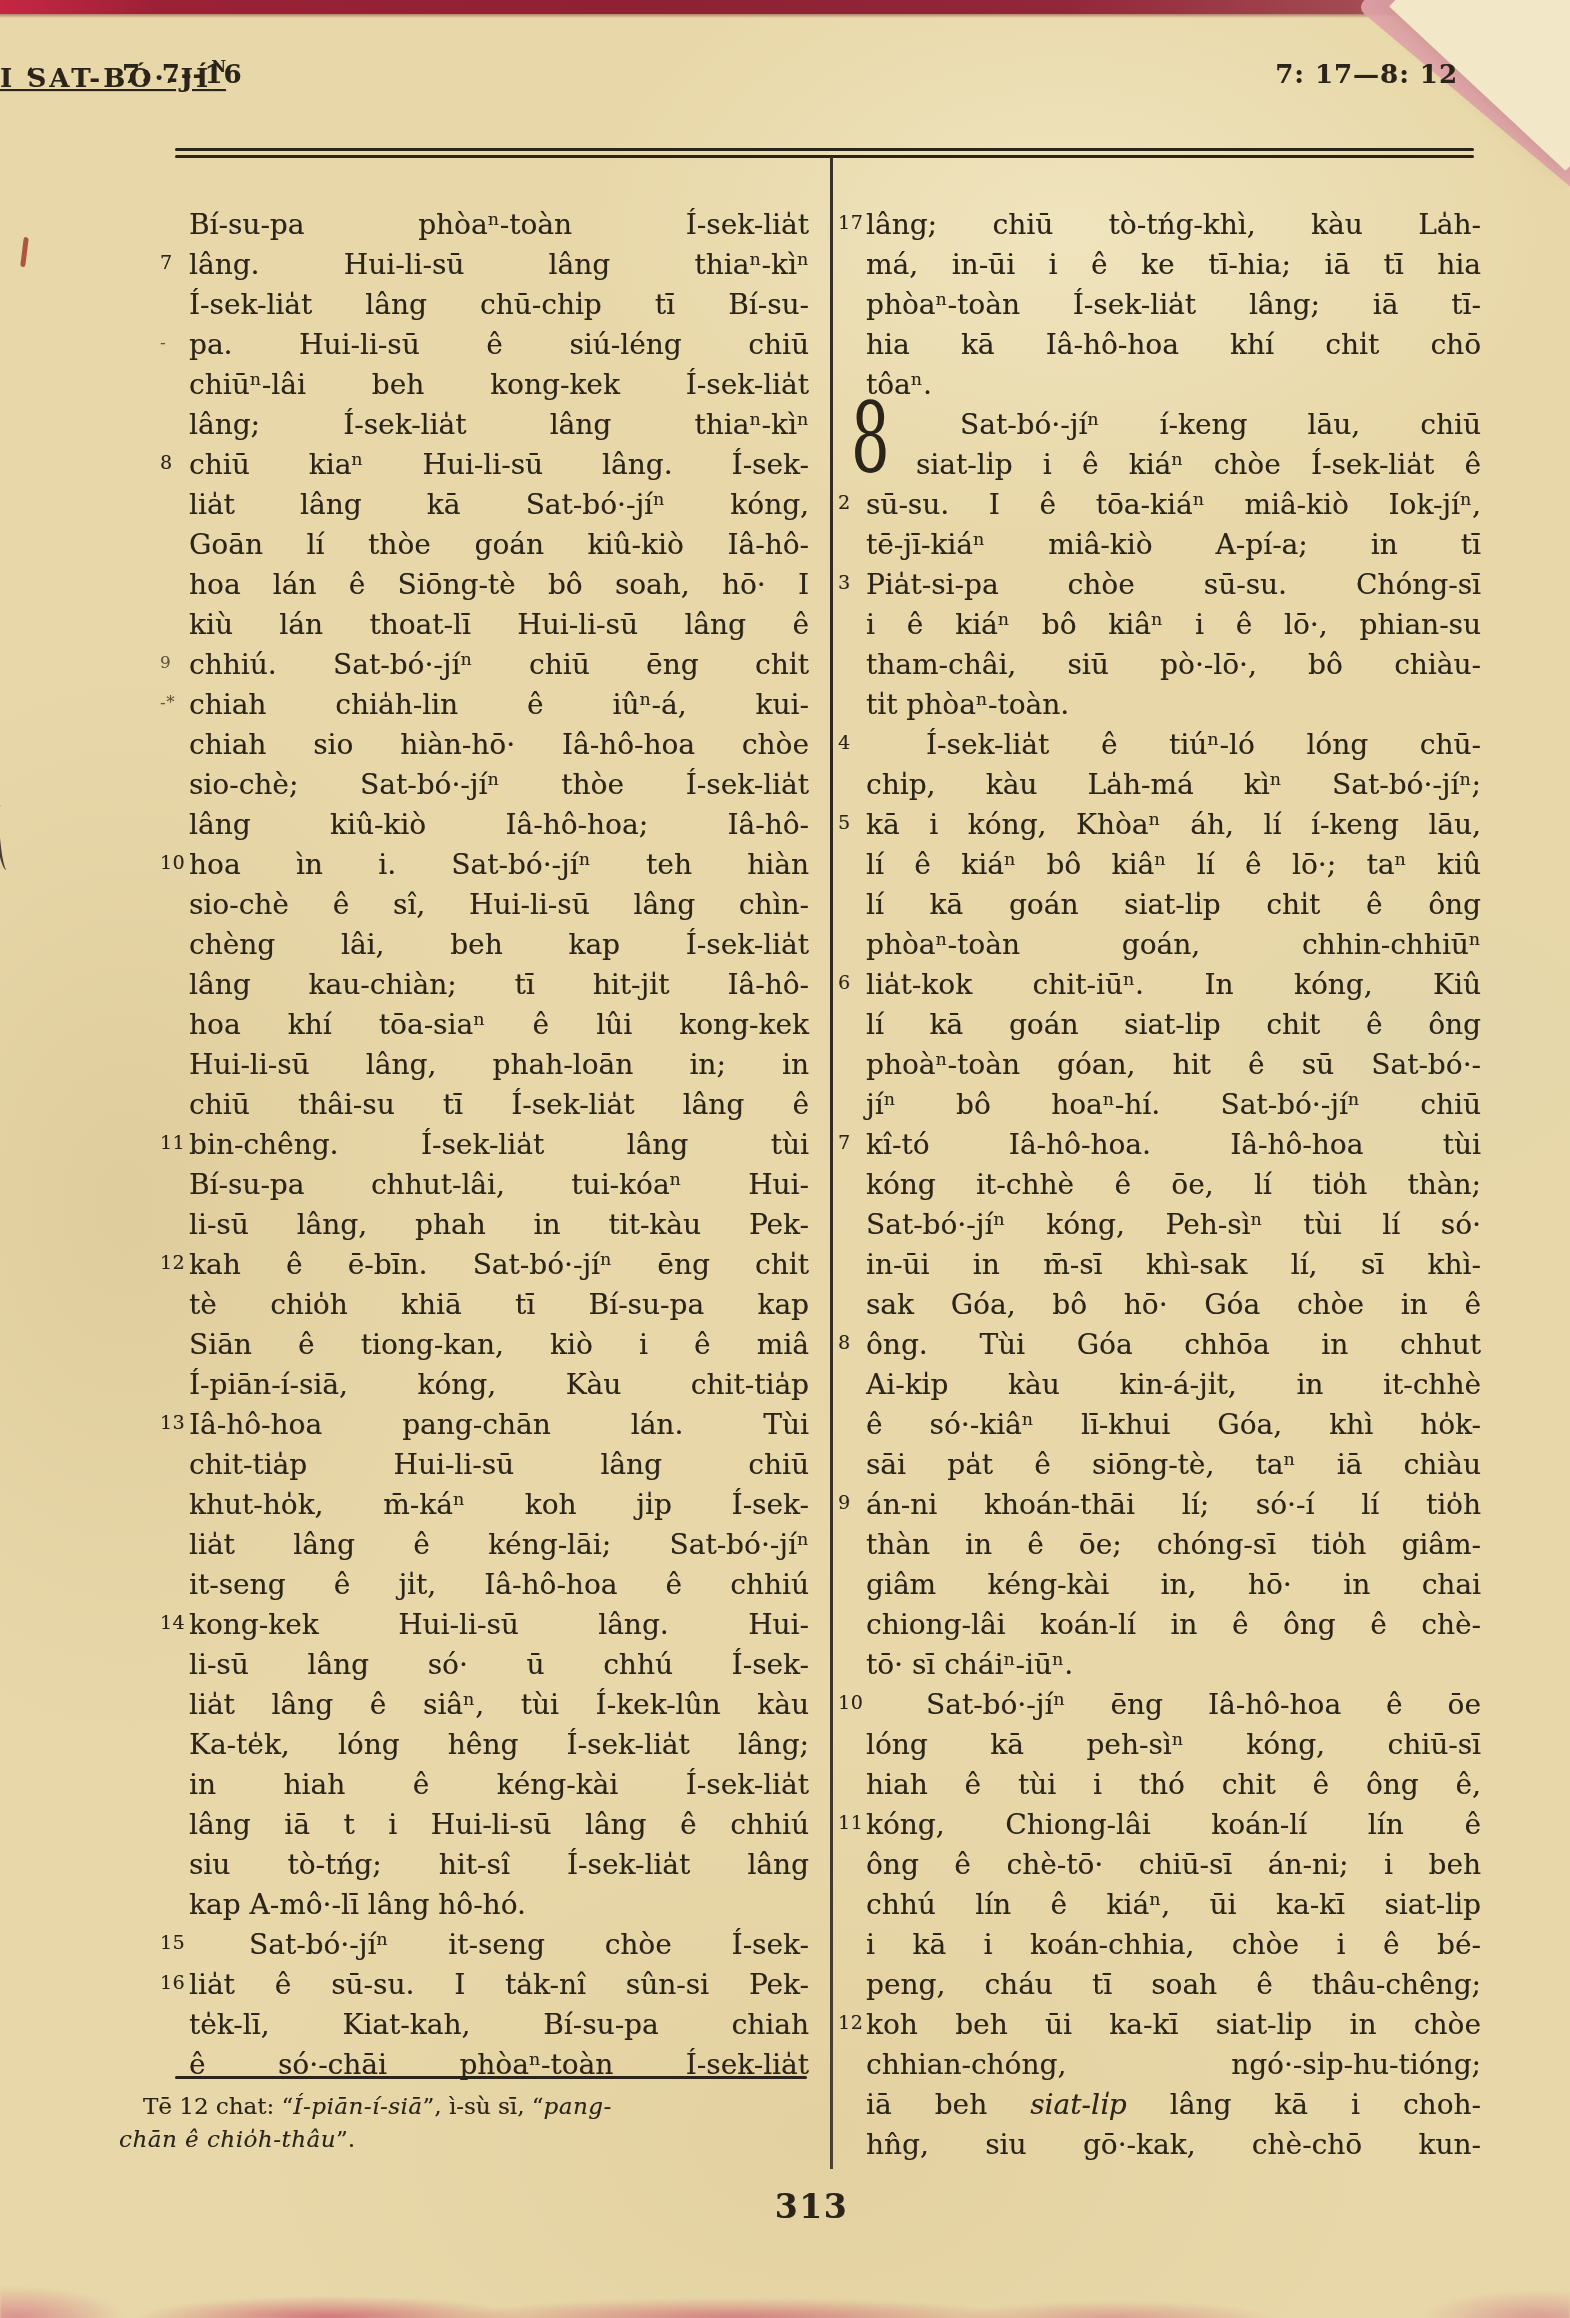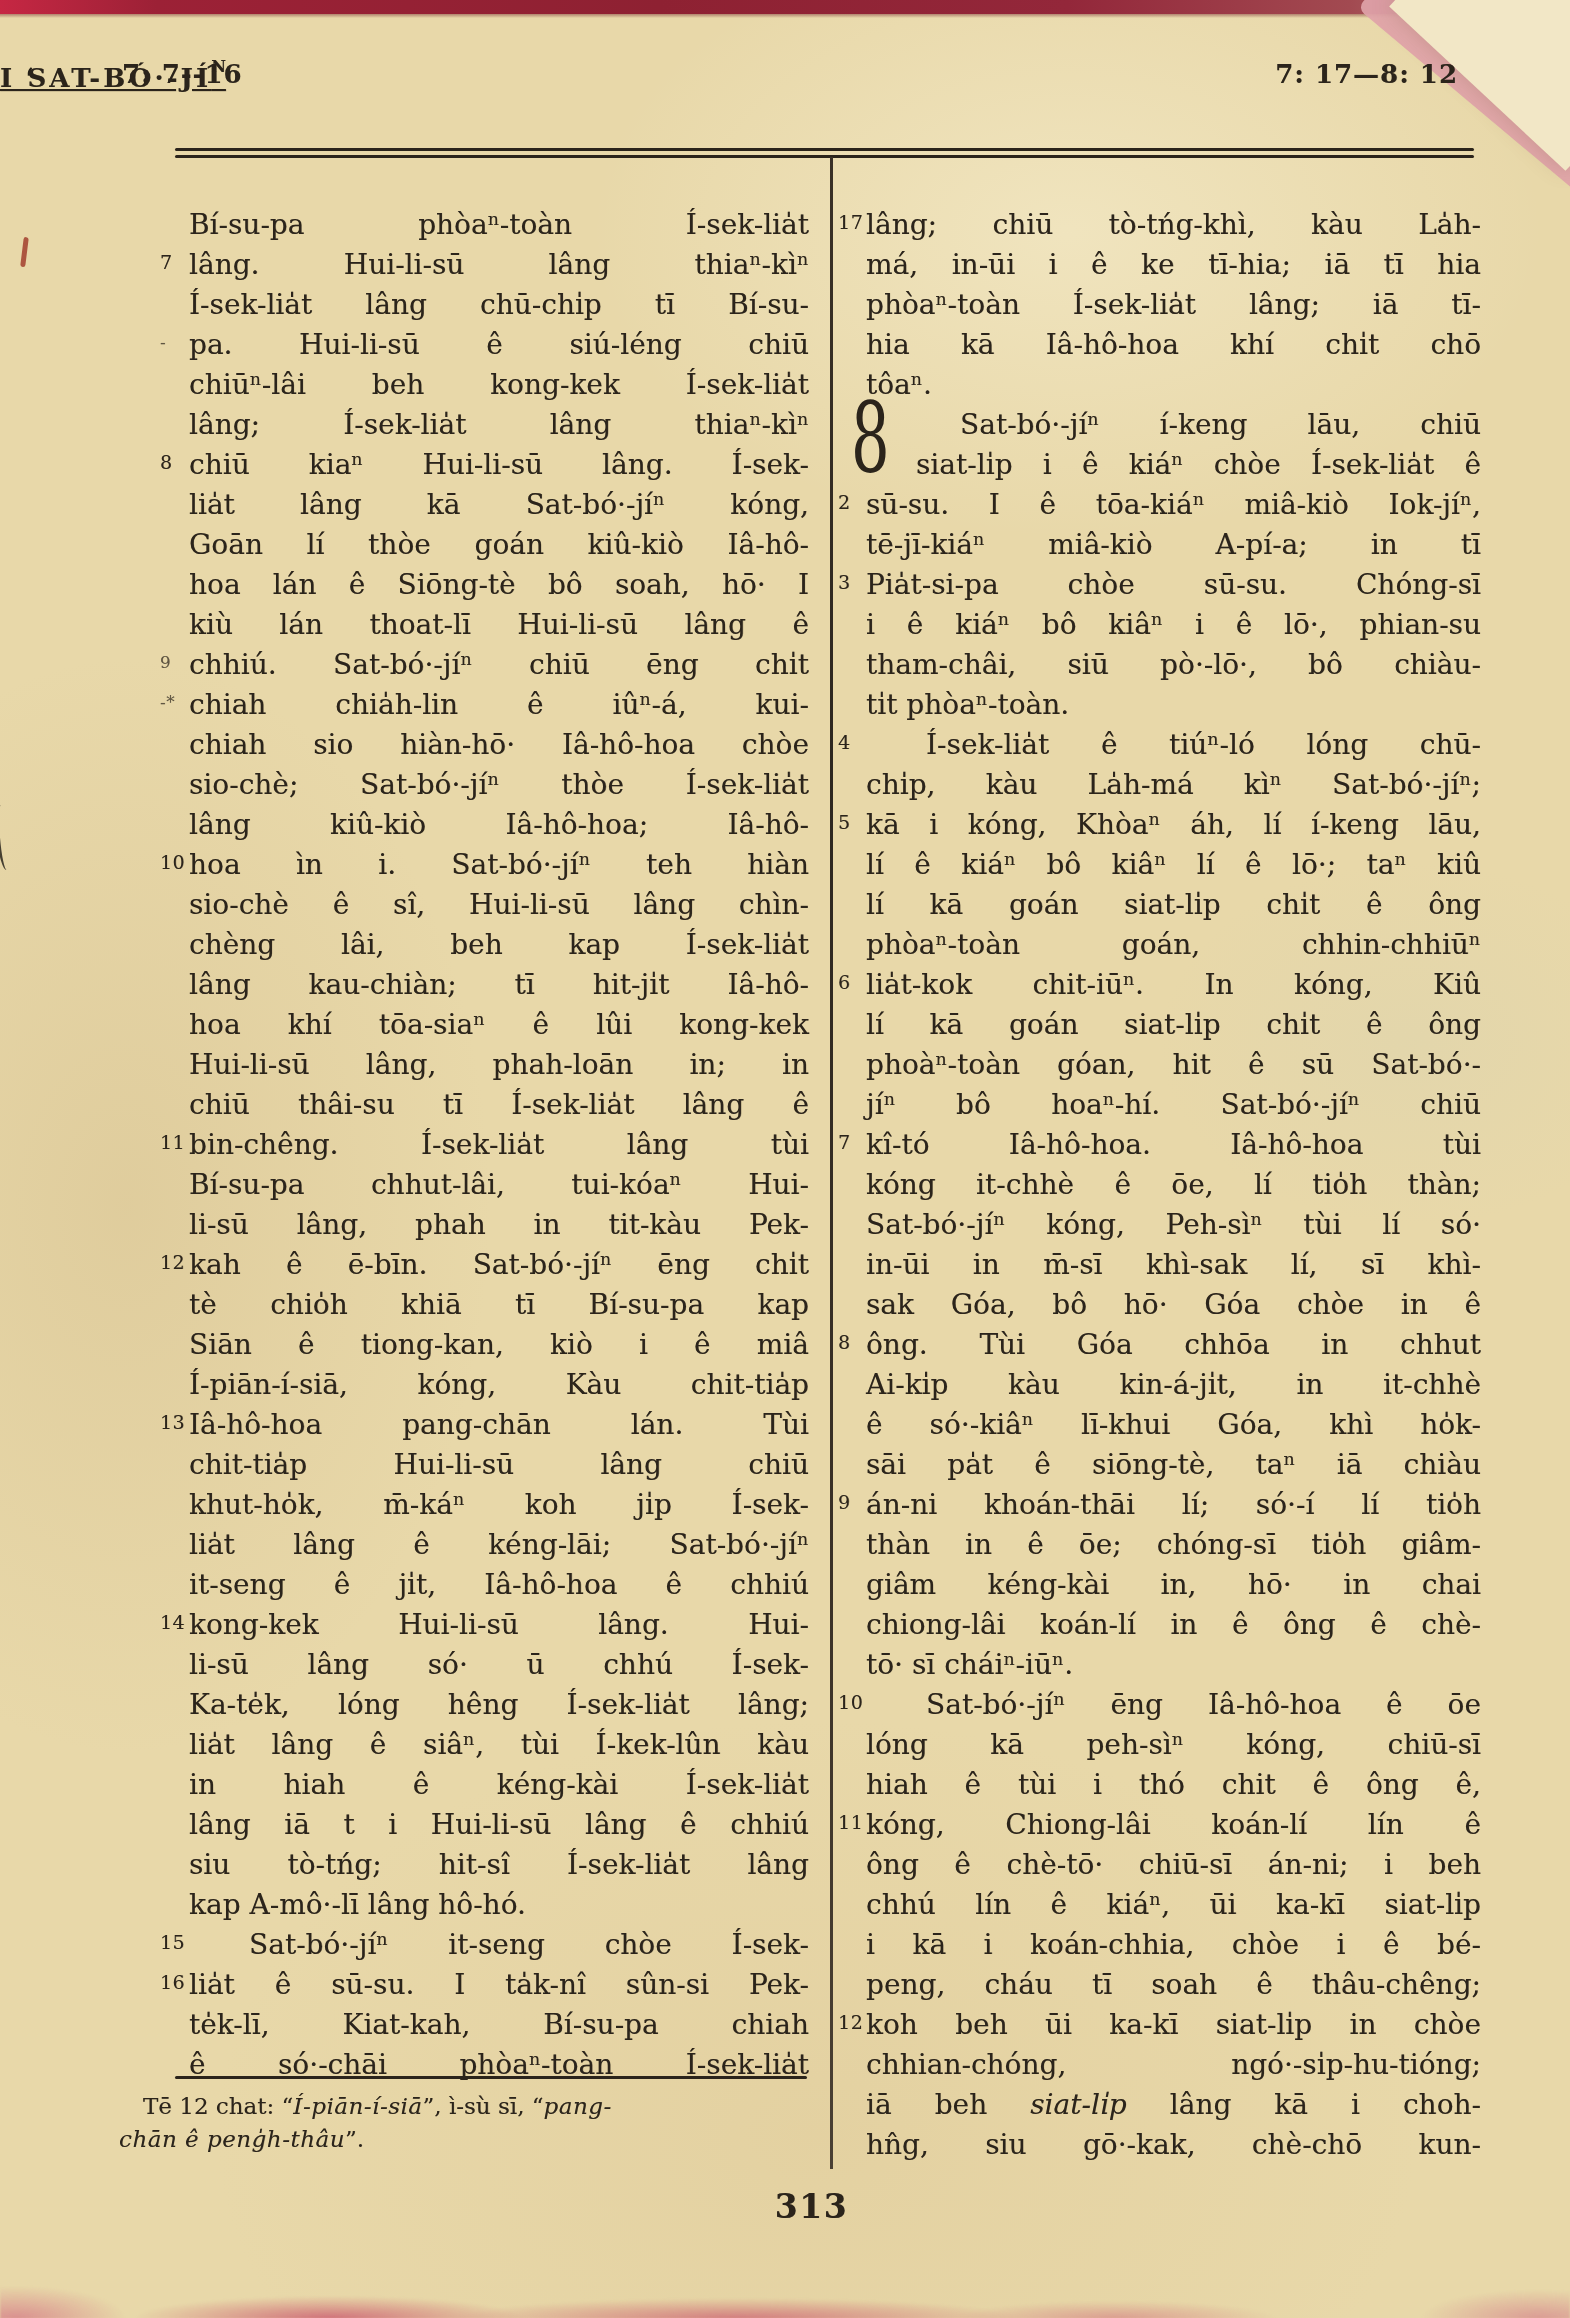--- a/index.html
+++ b/index.html
@@ -248,25 +248,25 @@
       <div class="line">
         <span class="vnum">14</span>
         <div class="lt">kong-kek Hui-li-sū lâng. Hui-</div>
       </div>
       <div class="line">
         <span class="vnum"></span>
         <div class="lt">li-sū lâng só· ū chhú Í-sek-</div>
       </div>
       <div class="line">
         <span class="vnum"></span>
+        <div class="lt">lia̍t lâng ê siâⁿ, tùi Í-kek-lûn kàu</div>
+      </div>
+      <div class="line">
+        <span class="vnum"></span>
         <div class="lt">Ka-te̍k, lóng hêng Í-sek-lia̍t lâng;</div>
-      </div>
-      <div class="line">
-        <span class="vnum"></span>
-        <div class="lt">lia̍t lâng ê siâⁿ, tùi Í-kek-lûn kàu</div>
       </div>
       <div class="line">
         <span class="vnum"></span>
         <div class="lt">in hiah ê kéng-kài Í-sek-lia̍t</div>
       </div>
       <div class="line">
         <span class="vnum"></span>
         <div class="lt">lâng iā t i Hui-li-sū lâng ê chhiú</div>
       </div>
       <div class="line">
@@ -490,19 +490,19 @@
       </div>
       <div class="line">
         <span class="vnum"></span>
         <div class="lt">hn̂g, siu gō·-kak, chè-chō kun-</div>
       </div>
     </div>
 
   <div class="fnrule"></div>
   <div class="footnote" id="footnote">
       <div class="fline fn1">Tē 12 chat: “<em>Í-piān-í-siā</em>”, ì-sù sī, “<em>pang-</em></div>
-      <div class="fline"><em>chān ê peng̍h-thâu</em>”.</div>
+      <div class="fline"><em>chān ê chio̍h-thâu</em>”.</div>
     </div>
 
   <div class="pageno">313</div>
 
 </div>
 
 
 </body></html>

